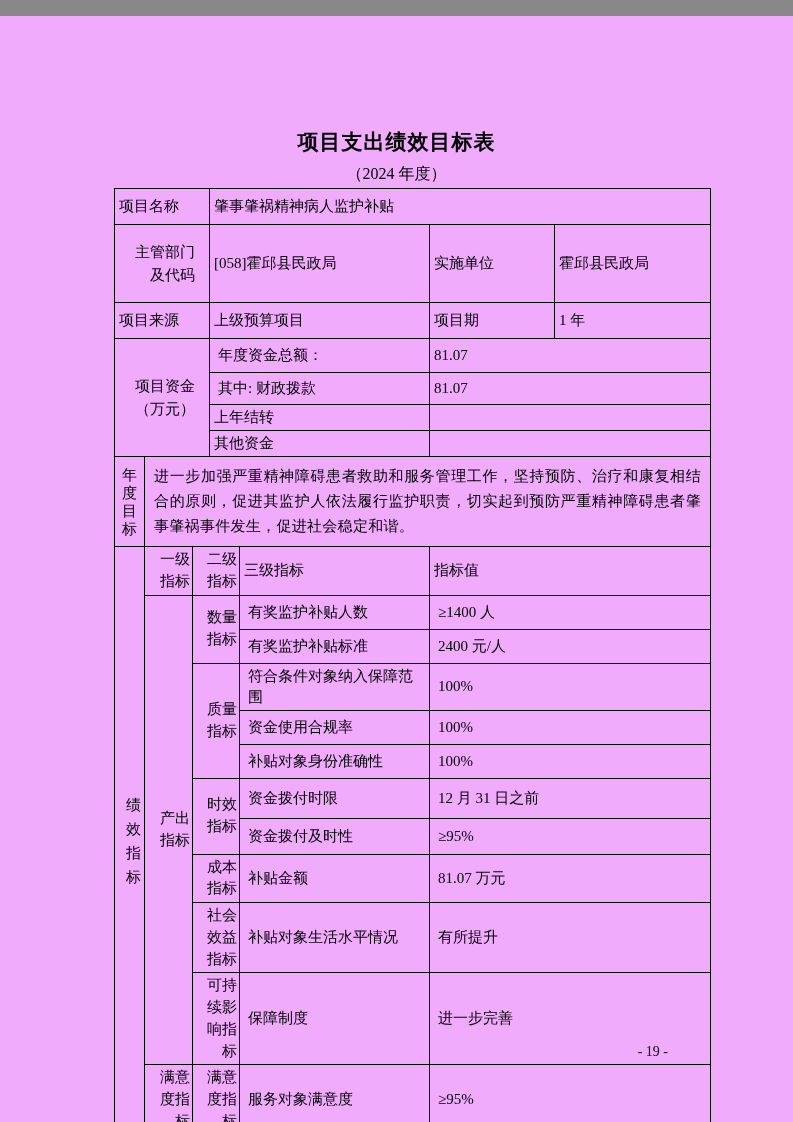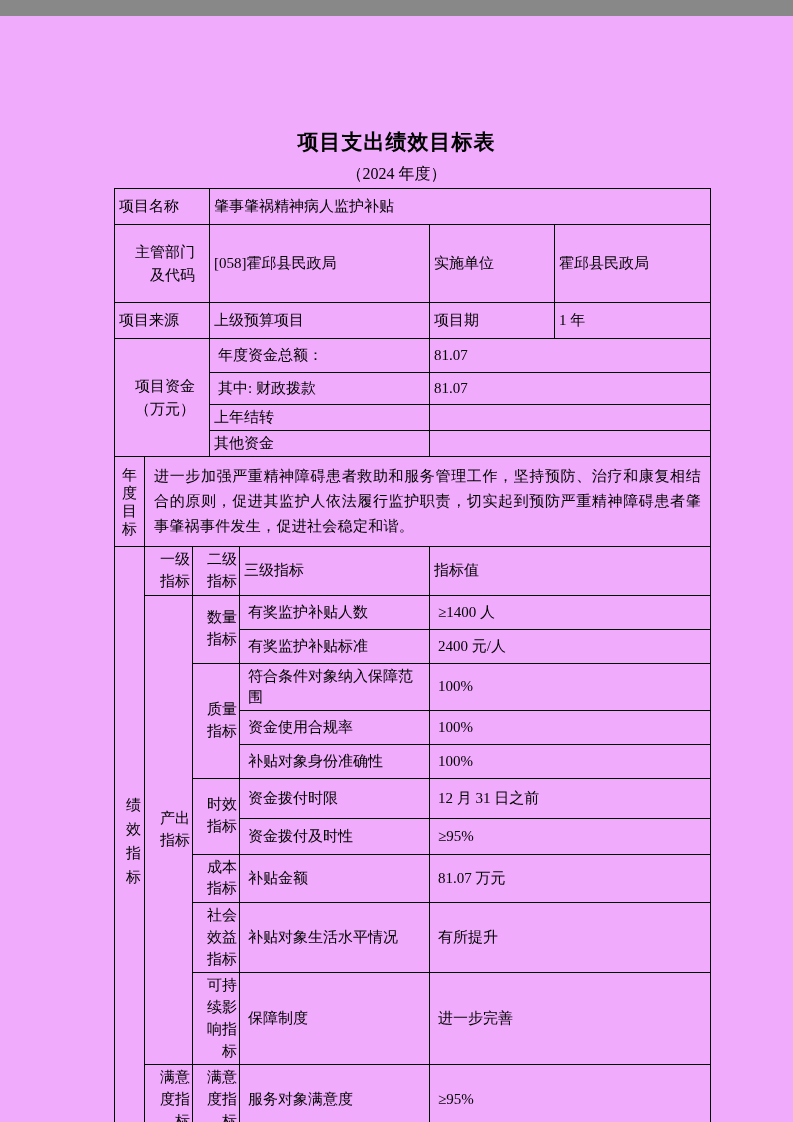--- a/index.html
+++ b/index.html
@@ -179,14 +179,15 @@
 
     <tr style="height:62px">
       <td class="grp">满意度指标</td>
       <td colspan="2" class="grp">满意度指标</td>
       <td class="l">服务对象满意度</td>
       <td colspan="2" class="l">≥95%</td>
     </tr>
   </tbody>
     </table>
 
+  <div class="pageno">- 19 -</div>
 
 </div>
 
 </body></html>

